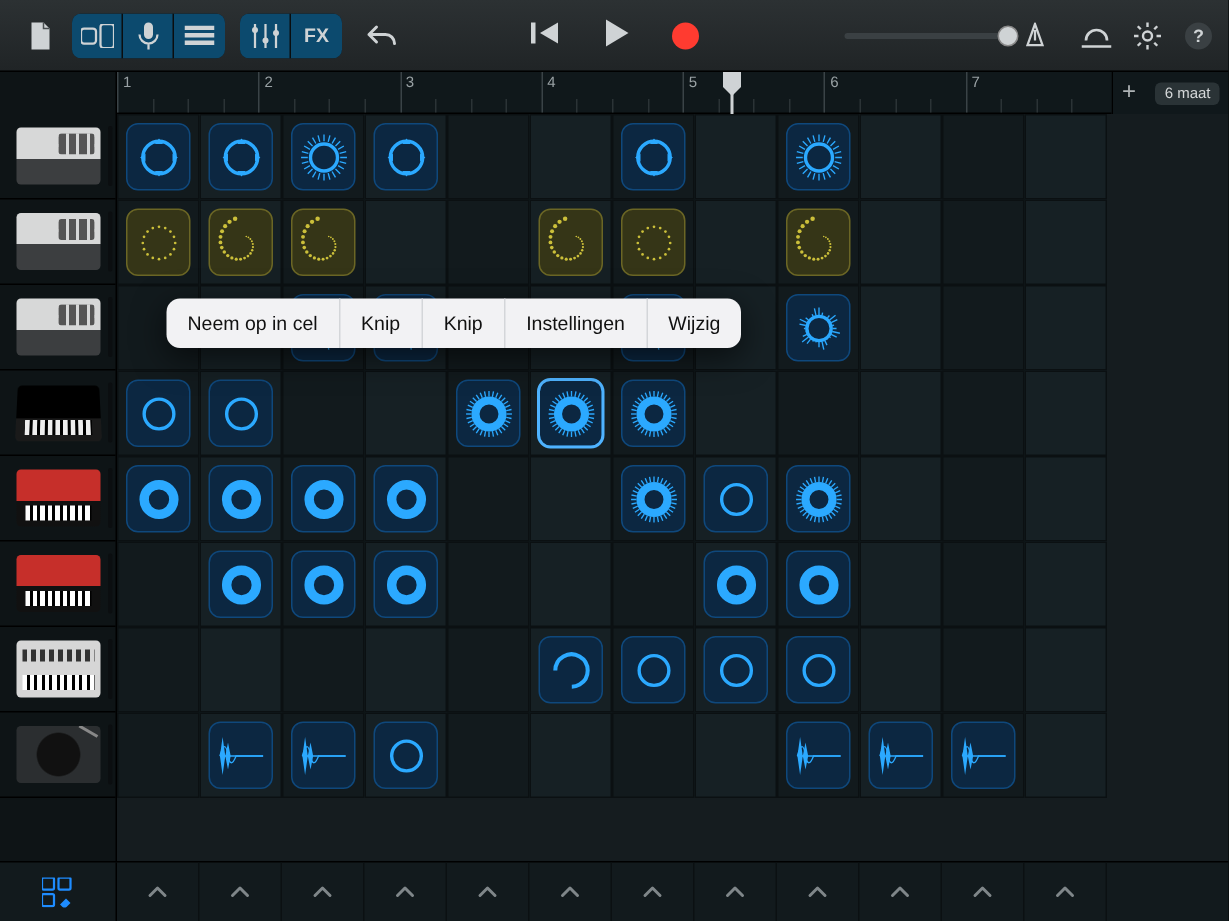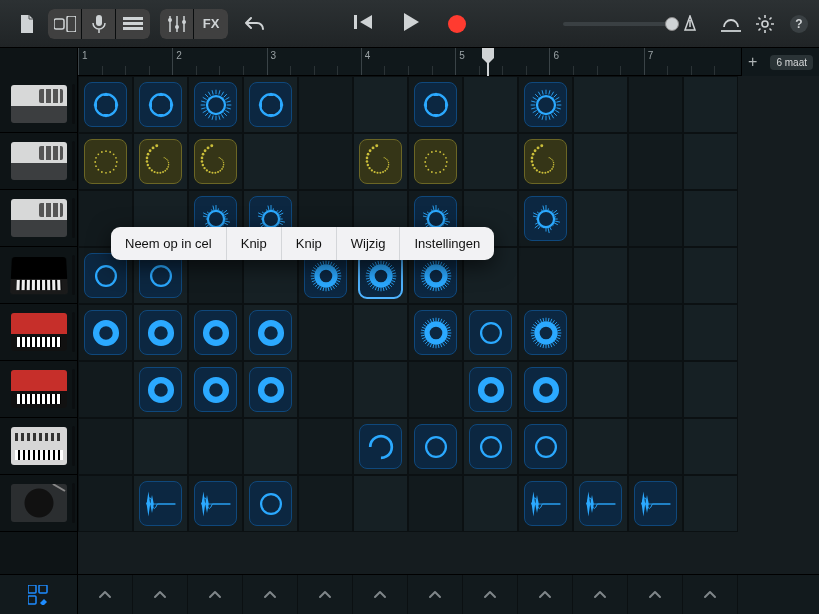--- a/index.html
+++ b/index.html
@@ -20,21 +20,21 @@
   }
   *{box-sizing:border-box}
   html,body{margin:0;padding:0;background:#000;width:819px;height:614px;font-family:-apple-system,Helvetica,Arial,sans-serif;font-size:12px;color:var(--text);overflow:hidden}
   .app{width:819px;height:614px;background:var(--bg2);position:relative}
 
   
   .toolbar{height:48px;background:linear-gradient(#2c3133,#202426);display:flex;align-items:center;padding:0 10px;position:relative;border-bottom:1px solid #000}
   .tb-group{display:flex;align-items:center;gap:0px}
   .tb-btn{width:34px;height:30px;border-radius:6px;display:flex;align-items:center;justify-content:center;margin-right:4px}
   .tb-seg{display:flex;background:#14181a;border-radius:6px;overflow:hidden;margin-right:10px}
-  .tb-seg .tb-btn{margin:0;border-radius:0;background:#404040;border-right:1px solid #0a0d0e}
+  .tb-seg .tb-btn{margin:0;border-radius:0;background:#0c4a6e;border-right:1px solid #0a0d0e}
   .tb-seg .tb-btn:last-child{border-right:none}
   .transport{position:absolute;left:50%;transform:translateX(-50%);display:flex;align-items:center;gap:28px}
   .rec-dot{width:18px;height:18px;border-radius:50%;background:#ff3b30}
   .vol{position:absolute;right:120px;display:flex;align-items:center;gap:8px}
   .vol-track{width:110px;height:4px;border-radius:2px;background:#3a4043;position:relative}
   .vol-knob{position:absolute;right:-6px;top:-5px;width:14px;height:14px;border-radius:50%;background:#cfd3d5;border:1px solid #888}
   .right-icons{position:absolute;right:10px;display:flex;gap:14px;align-items:center}
 
   
   .ruler-row{height:28px;display:flex}
@@ -1078,26 +1078,26 @@
               <svg viewBox="0 0 40 40">
                 <path d="M4 20h32M6 20l-2 0M6 20q0 0 0 0" stroke="#2ba9ff"></path>
                 <path d="M4 20 Q8 6 10 20 Q12 30 16 20 L36 20" fill="none" stroke="#2ba9ff" stroke-width="1"></path>
                 <path d="M4 20 L6 6 L8 20 L10 30 L12 20 L36 20 L36 20 L12 20 L10 10 L8 20 L6 34 L4 20 Z" fill="#2ba9ff"></path>
               </svg>
             </div>
           </div>
           <div class="cell"></div>
         </div>
 
-      <div class="ctx" id="ctx" style="left: 33px; top: 151px; --arrow: 50%; position: absolute; transform: none;">
+      <div class="ctx" id="ctx" style="left: 33px; top: 123px; --arrow: 50%; position: absolute; transform: none;">
           <div class="ctx-item">Neem op in cel</div>
           <div class="ctx-item">Knip</div>
           <div class="ctx-item">Knip</div>
+          <div class="ctx-item">Instellingen</div>
           <div class="ctx-item">Wijzig</div>
-          <div class="ctx-item">Instellingen</div>
         </div>
     </div>
   </div>
 
   <div class="footer">
     <div class="foot-left">
       <svg width="22" height="20" viewBox="0 0 22 20">
           <rect x="0" y="0" width="8" height="8" rx="1" fill="none" stroke="#1e8cff" stroke-width="1.5"></rect>
           <rect x="0" y="11" width="8" height="8" rx="1" fill="none" stroke="#1e8cff" stroke-width="1.5"></rect>
           <rect x="11" y="0" width="8" height="8" rx="1" fill="none" stroke="#1e8cff" stroke-width="1.5"></rect>

